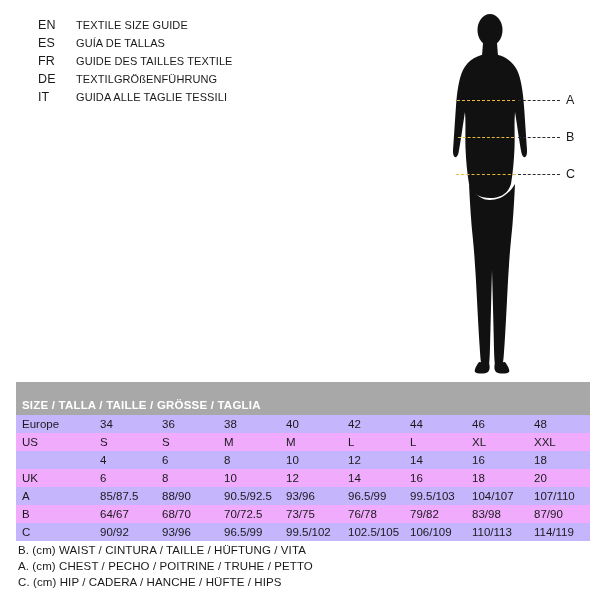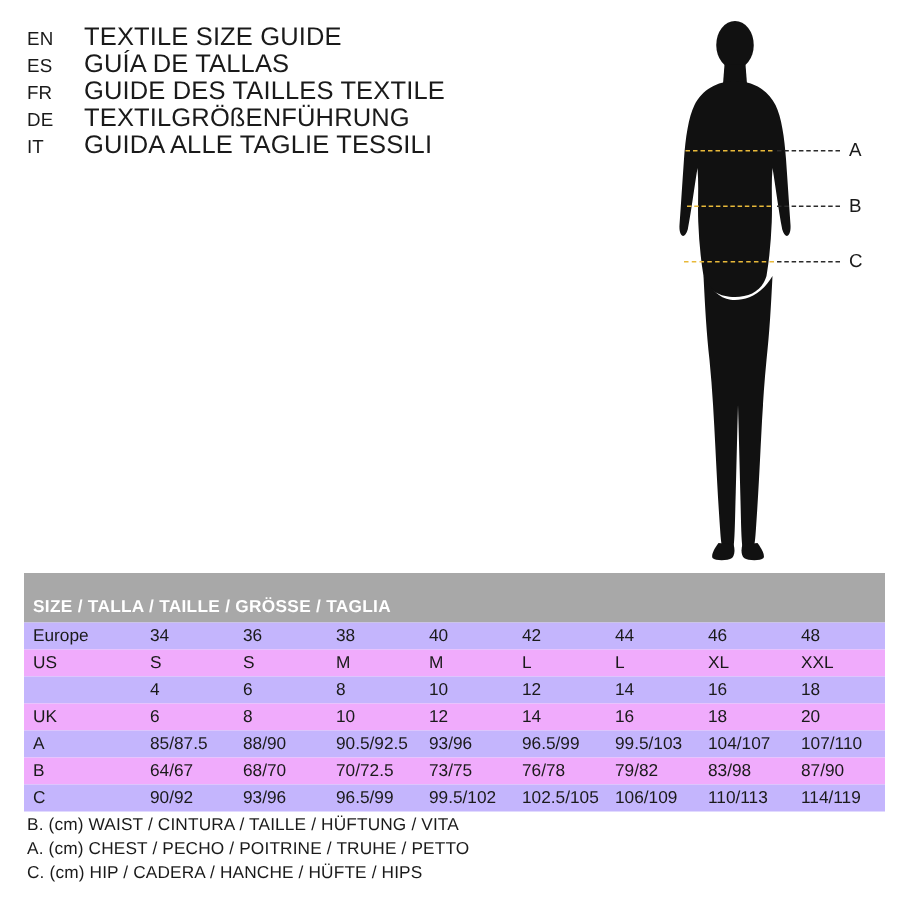--- a/index.html
+++ b/index.html
@@ -33,24 +33,25 @@
     align-items: baseline;
     height: 18px;
     line-height: 18px;
     font-size: 12.5px;
     letter-spacing: 0.1px;
   }
   .lang-code {
     width: 38px;
     flex: 0 0 38px;
     font-size: 12.5px;
+    margin-left: 20px;
   }
   .lang-text {
     white-space: nowrap;
-    font-size: 17px;
+    font-size: 11px;
   }
 
   
   .figure-wrap {
     position: absolute;
     left: 400px;
     top: 8px;
     width: 200px;
     height: 370px;
   }

